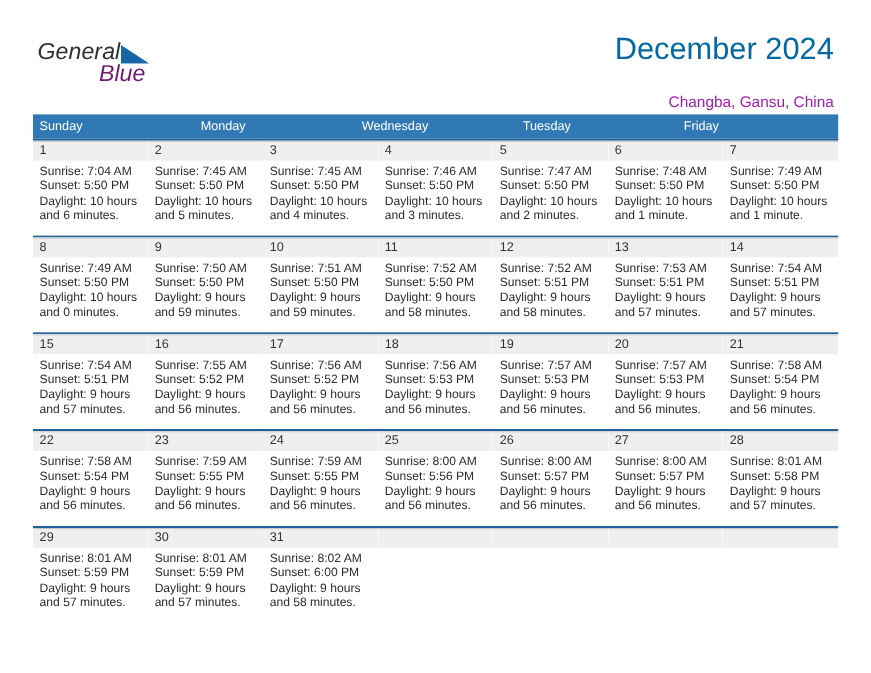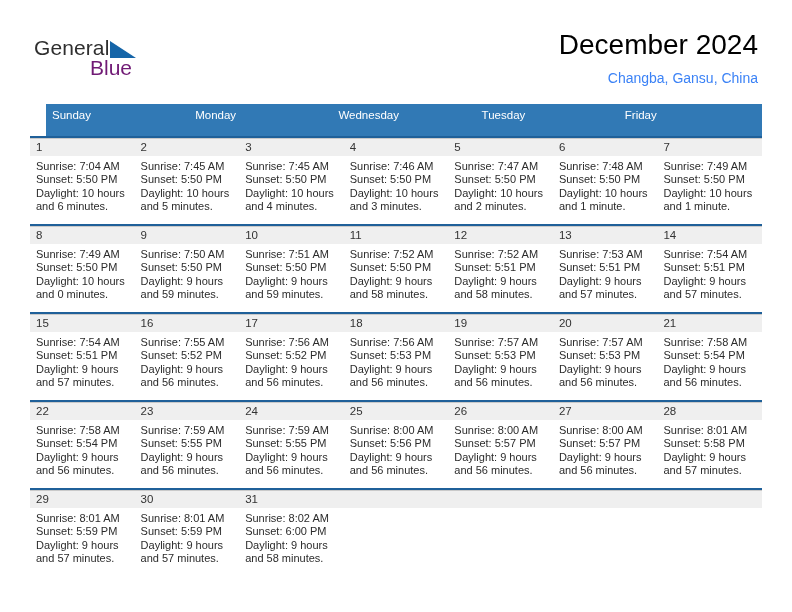--- a/index.html
+++ b/index.html
@@ -30,20 +30,21 @@
     top: 0;
     width: 792px;
     height: 96px;
   }
   .brand {
     position: absolute;
     left: 34px;
     top: 36px;
     width: 180px;
     height: 46px;
+    font-style: italic;
   }
   .brand-general {
     position: absolute;
     left: 0;
     top: 0;
     font-size: 21px;
     letter-spacing: .1px;
     color: #2f2f2f;
     font-family: "Liberation Sans", sans-serif;
   }
@@ -66,45 +67,44 @@
   }
 
   .title-block {
     position: absolute;
     right: 34px;
     top: 28px;
     text-align: right;
   }
   .cal-title {
     font-size: 28px;
-    color: #000000;
+    color: #0369a1;
     font-weight: normal;
     line-height: 34px;
     white-space: nowrap;
   }
   .cal-subtitle {
     font-size: 14px;
-    color: #3b82f6;
+    color: #a21caf;
     line-height: 20px;
-    margin-top: 6px;
+    margin-top: 20px;
     white-space: nowrap;
   }
 
   
   .calendar {
     position: absolute;
     left: 30px;
     top: 104px;
     width: 732px;
   }
   .weekday-row {
     display: flex;
     background: #3179b5;
-    height: 32px;
-    margin-left: 16px;
+    height: 22px;
   }
   .weekday {
     flex: 1 1 0;
     box-sizing: border-box;
     color: #ffffff;
     font-size: 11.5px;
     line-height: 22px;
     padding-left: 6px;
     white-space: nowrap;
     overflow: hidden;

